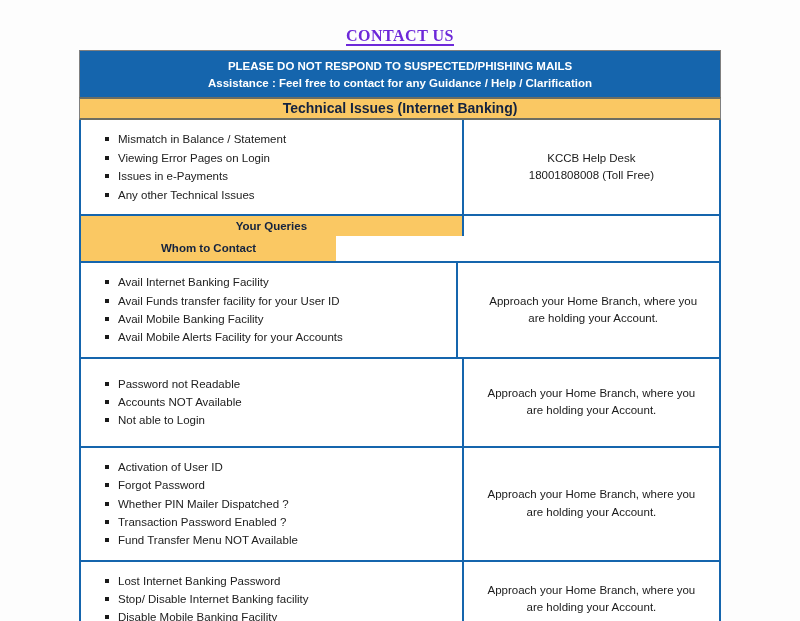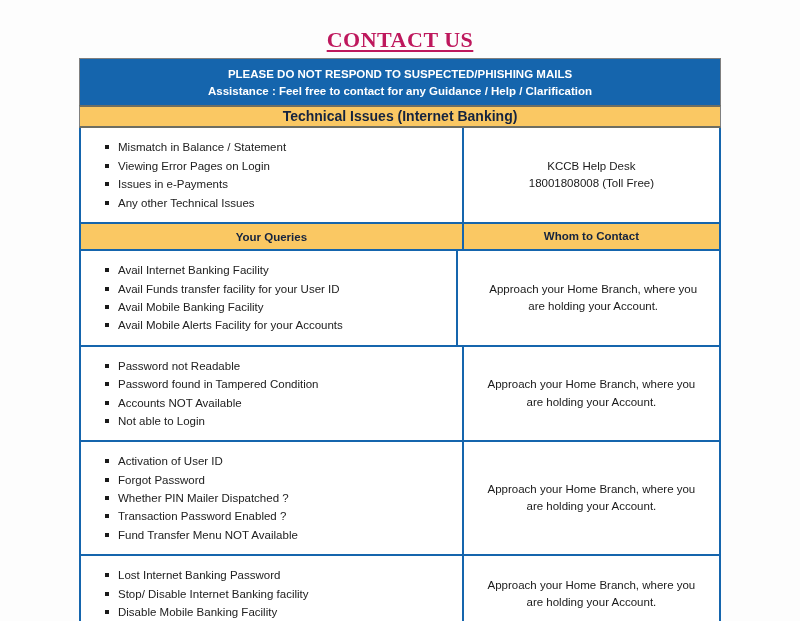--- a/index.html
+++ b/index.html
@@ -7,24 +7,24 @@
   body {
     font-family: "Liberation Sans", sans-serif;
     color: #1f1f1f;
     overflow: hidden;
   }
   .page-title {
     display: block;
     width: max-content;
     margin: 27px auto 5px auto;
     font-family: "Liberation Serif", serif;
-    font-size: 22px;
+    font-size: 16px;
     font-weight: bold;
     letter-spacing: 0.5px;
-    color: #be185d;
+    color: #6d28d9;
     text-decoration: underline;
     text-decoration-thickness: 2px;
     text-underline-offset: 3px;
   }
   .contact-table {
     width: 642px;
     margin: 0 auto;
   }
   .banner {
     background: #1565ad;
@@ -78,20 +78,21 @@
     color: #1a1a1a;
     line-height: 1.5;
   }
   .row-tech      { min-height: 92px; }
   .row-queries-1 { min-height: 89px; gap: 9px; }
   .row-queries-2 { min-height: 89px; }
   .row-queries-3 { min-height: 95px; }
   .row-queries-4 { min-height: 74px; }
   .header-row {
     min-height: 25px;
+    flex-direction: column;
   }
   .header-row .cell-left,
   .header-row .cell-right {
     background: #fac863;
     font-weight: bold;
     color: #14233f;
     font-size: 11.5px;
     justify-content: center;
     text-align: center;
     padding: 4px 6px;
@@ -163,21 +164,20 @@
           <li>Avail Mobile Alerts Facility for your Accounts</li>
         </ul>
       </div>
       <div class="cell-right">Approach your Home Branch, where you are holding your Account.</div>
     </div>
 
     <div class="row row-queries-2">
       <div class="cell-left">
         <ul class="bullets">
           <li>Password not Readable</li>
-          <li>Password found in Tampered Condition</li>
           <li>Accounts NOT Available</li>
           <li>Not able to Login</li>
         </ul>
       </div>
       <div class="cell-right">Approach your Home Branch, where you are holding your Account.</div>
     </div>
 
     <div class="row row-queries-3">
       <div class="cell-left">
         <ul class="bullets">

